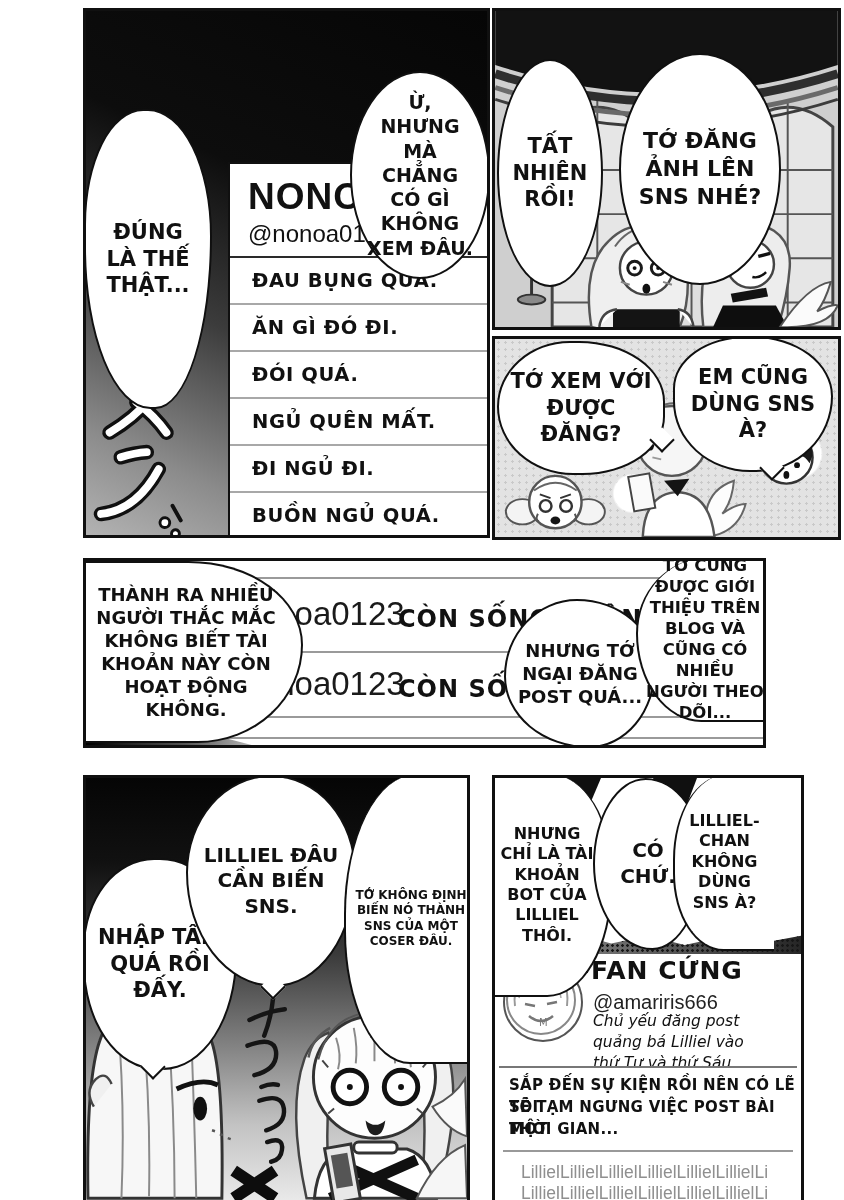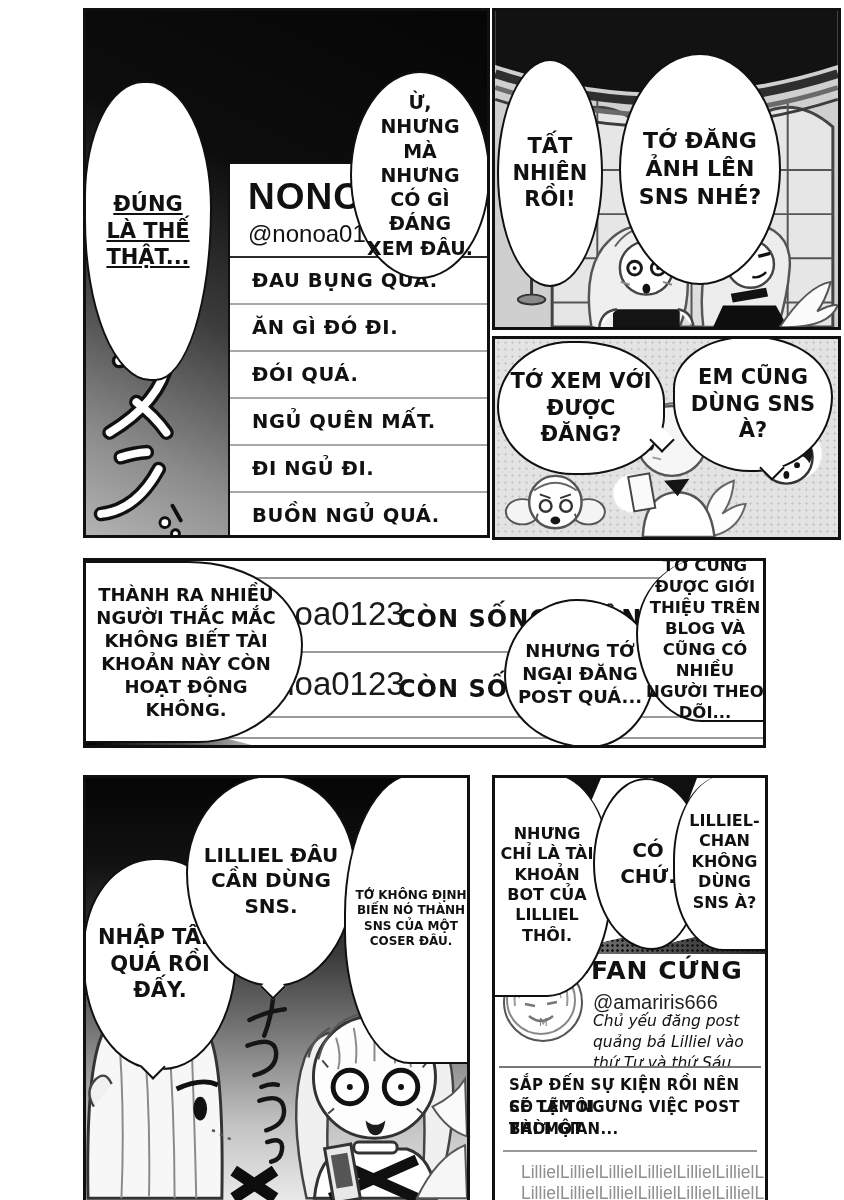--- a/index.html
+++ b/index.html
@@ -86,27 +86,27 @@
           <path d="M20,180 Q56,172 74,128"></path>
       </g>
       <g fill="#ffffff" stroke="#101010" stroke-width="3">
         <circle cx="86" cy="182" r="5"></circle>
           <circle cx="98" cy="192" r="4"></circle>
       </g>
       <path d="M92,164 l10,14" stroke="#101010" stroke-width="4" stroke-linecap="round" fill="none"></path>
     </svg>
     <div class="sfx-ghost" style="left:18px;top:360px;font-size:44px;">スン</div>
 
-    <div class="bubble" style="left:-2px;top:70px;width:128px;height:300px;font-size:21px;
-                border-radius:48% 52% 46% 54% / 40% 44% 60% 56%;text-decoration:underline;">
+    <div class="bubble" style="left:-2px;top:98px;width:128px;height:300px;font-size:21px;
+                border-radius:48% 52% 46% 54% / 40% 44% 60% 56%;">
       <span>ĐÚNG LÀ THẾ THẬT...</span>
     </div>
 
     <div class="bubble" style="left:264px;top:60px;width:140px;height:208px;font-size:19px;border-radius:50%;padding:14px;">
-      <span>Ừ, NHƯNG MÀ NHƯNG CÓ GÌ ĐÁNG XEM ĐÂU.</span>
+      <span>Ừ, NHƯNG MÀ CHẲNG CÓ GÌ KHÔNG XEM ĐÂU.</span>
     </div>
   </div>
 
   <div class="panel" style="left:492px;top:8px;width:349px;height:322px;background:#cfcfcf;">
 
     <svg style="position:absolute;left:0;top:0;" width="343" height="316" viewBox="0 0 349 322">
       <rect width="349" height="322" fill="#cfcfcf"></rect>
 
       <g>
         <path d="M58,118 q46,-40 92,0 v204 h-92 z" fill="#e6e6e6" stroke="#444" stroke-width="3"></path>
@@ -290,31 +290,31 @@
     <div class="sfx-ghost" style="left:158px;top:225px;font-size:40px;">さらっ</div>
 
     <div class="bubble" style="left:-3px;top:80px;width:154px;height:212px;font-size:21px;
                 border-radius:48% 52% 50% 50% / 44% 48% 56% 52%;">
       <span>NHẬP TÂM QUÁ RỒI ĐẤY.</span>
     </div>
     <i class="tail" style="left:58px;top:280px;"></i>
 
     <div class="bubble" style="left:100px;top:-3px;width:170px;height:212px;font-size:20px;
                 border-radius:50% 50% 48% 52% / 46% 46% 54% 54%;">
-      <span>LILLIEL ĐÂU CẦN DÙNG SNS.</span>
+      <span>LILLIEL ĐÂU CẦN BIẾN SNS.</span>
     </div>
     <i class="tail" style="left:178px;top:200px;"></i>
 
     <div class="bubble" style="left:258px;top:-3px;width:132px;height:289px;font-size:12px;border-right:none;border-top:none;
                 border-radius:54% 0 0 50% / 48% 0 0 46%;padding:8px;">
       <span>TỚ KHÔNG ĐỊNH BIẾN NÓ THÀNH SNS CỦA MỘT COSER ĐÂU.</span>
     </div>
   </div>
 
-  <div class="panel" style="left:492px;top:775px;width:276px;height:425px;border-bottom:none;background:#fff;">
+  <div class="panel" style="left:492px;top:775px;width:312px;height:425px;border-bottom:none;background:#fff;">
 
     <div class="wedge" style="left:0;top:0;width:58px;height:44px;clip-path:polygon(0 0,100% 0,0 100%);"></div>
     <div class="wedge" style="left:72px;top:0;width:34px;height:40px;clip-path:polygon(0 0,100% 0,50% 100%);"></div>
     <div class="wedge" style="left:158px;top:0;width:44px;height:58px;clip-path:polygon(0 0,100% 0,50% 100%);"></div>
 
     <div class="band" style="top:150px;"></div>
 
     <div class="bubble" style="left:-3px;top:-3px;width:120px;height:222px;font-size:16px;border-left:none;border-top:none;
                 border-radius:0 50% 54% 0 / 0 44% 50% 0;padding:6px 14px 6px 6px;">
       <span>NHƯNG CHỈ LÀ TÀI KHOẢN BOT CỦA LILLIEL THÔI.</span>

